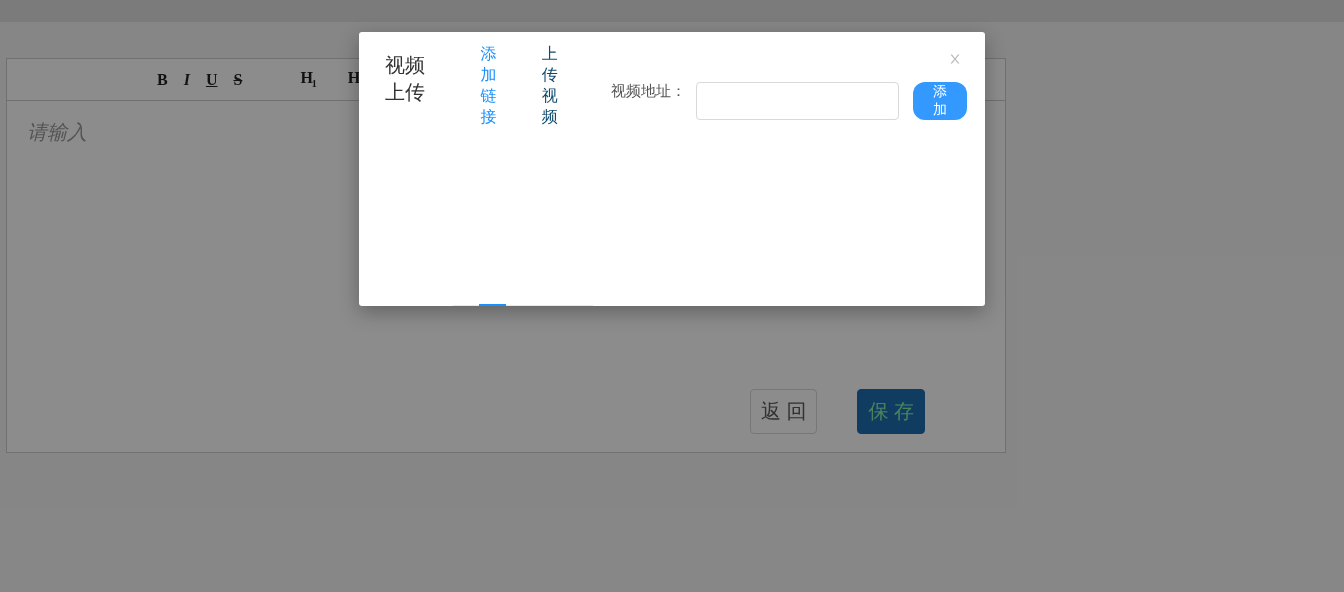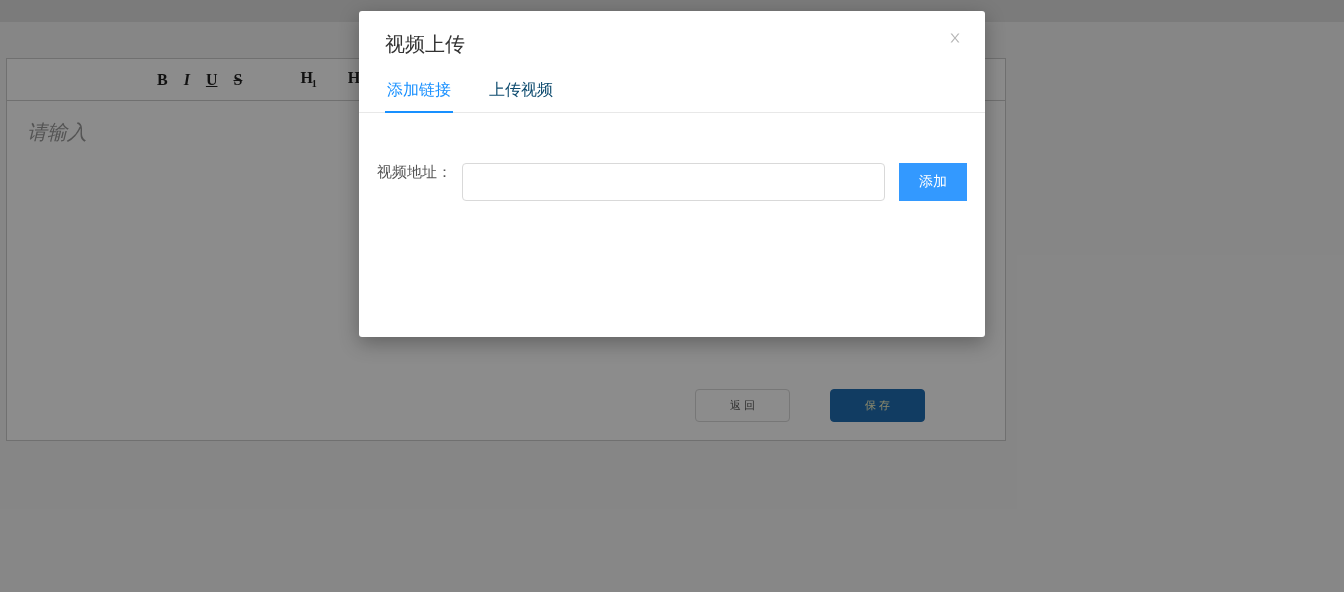--- a/index.html
+++ b/index.html
@@ -70,53 +70,53 @@
 
     .footer-btns {
       display: flex;
       justify-content: flex-end;
       gap: 40px;
       padding: 18px 80px;
       border-top: none;
     }
 
     .btn {
-      padding: 8px 34px;
-      font-size: 11px;
+      padding: 8px 10px;
+      font-size: 20px;
       border-radius: 4px;
       cursor: pointer;
       border: 1px solid #d9d9d9;
       background: #fff;
       color: #595959;
     }
     .btn.primary-dark {
       background: #1f6db3;
       border-color: #1f6db3;
-      color: #fef9c3;
+      color: #86efac;
     }
 
     
     .overlay {
       position: absolute;
       inset: 0;
       background: rgba(0,0,0,0.45);
       display: flex;
       justify-content: center;
       align-items: flex-start;
     }
 
     .modal {
-      margin-top: 11px;
+      margin-top: 32px;
       width: 626px;
-      height: 326px;
+      height: 274px;
       background: #fff;
       border-radius: 3px;
       box-shadow: 0 6px 20px rgba(0,0,0,0.3);
       display: flex;
-      flex-direction: column;
+      flex-direction: row;
       position: relative;
     }
 
     .modal-header {
       padding: 20px 26px 10px 26px;
     }
     .modal-title {
       font-size: 20px;
       color: #333;
       font-weight: 400;
@@ -177,21 +177,21 @@
       font-size: 14px;
       margin-right: 14px;
       outline: none;
     }
     .btn-add {
       height: 38px;
       padding: 0 20px;
       background: #3399ff;
       color: #fff;
       border: none;
-      border-radius: 0;
+      border-radius: 12px;
       font-size: 14px;
       cursor: pointer;
     }
   </style>
 </head>
 <body>
 
 <div class="page-bg">
   <div class="top-bar"></div>
   <div class="content-wrap">

